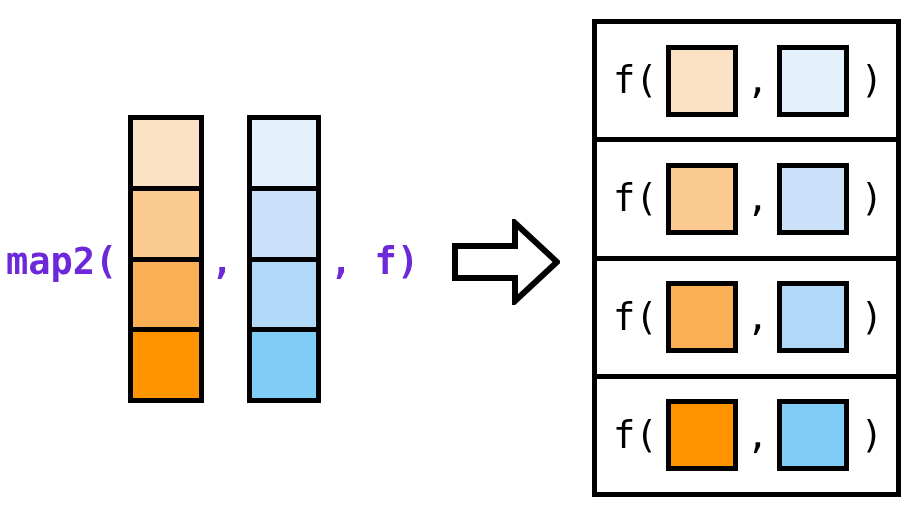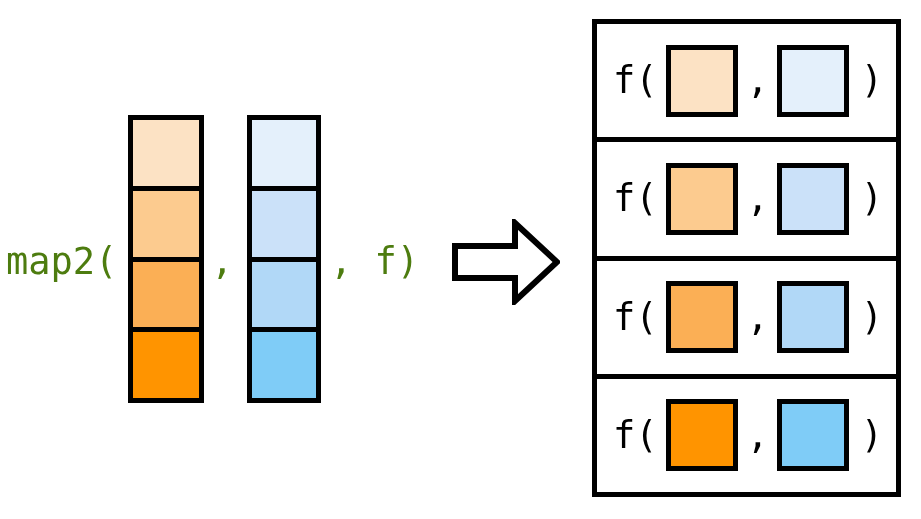--- a/index.html
+++ b/index.html
@@ -25,22 +25,23 @@
     height: 519px;
   }
 
   
 
   .expr-text {
     position: absolute;
     font-family: "DejaVu Sans Mono", "Liberation Mono", monospace;
     font-size: 37px;
     line-height: 1;
-    color: #4d7c0f;
+    color: #6d28d9;
     white-space: pre;
+    font-weight: bold;
   }
 
   #map2-label   { left: 6px;   top: 243px; }
   #comma-left   { left: 211px; top: 243px; }
   #tail-label   { left: 330px; top: 243px; }
 
   .column {
     position: absolute;
     display: flex;
     flex-direction: column;

